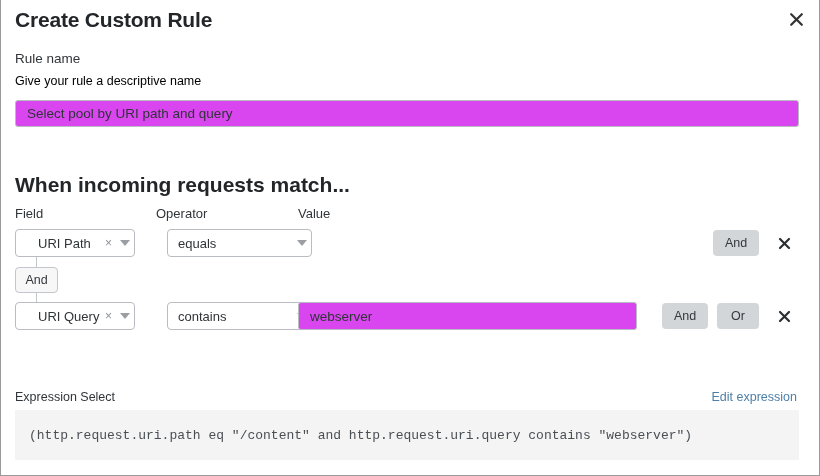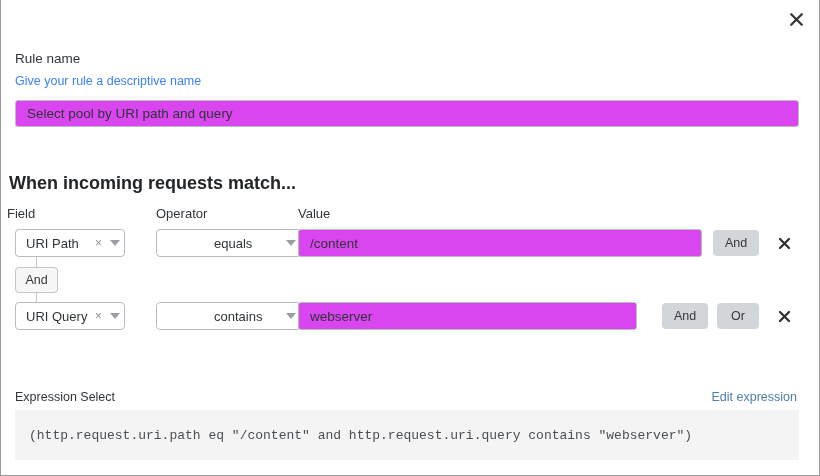--- a/index.html
+++ b/index.html
@@ -59,21 +59,21 @@
     position: absolute;
     font-size: 13.5px;
     color: #30353a;
   }
   #rule-name-label { left: 14px; top: 51px; }
   .field-hint {
     position: absolute;
     left: 14px;
     top: 74px;
     font-size: 12.5px;
-    color: #3b82f6;
+    color: #000000;
   }
   .text-input {
     box-sizing: border-box;
     border: 1px solid #b9bcc0;
     border-radius: 3px;
     background: #d946ef;
     font-family: "Liberation Sans", sans-serif;
     font-size: 13.5px;
     color: #2f3437;
     padding: 0 11px;
@@ -83,34 +83,34 @@
     position: absolute;
     left: 14px;
     top: 100px;
     width: 784px;
     height: 27px;
   }
 
   
   #match-heading {
     position: absolute;
-    left: 8px;
+    left: 14px;
     top: 173px;
-    font-size: 18px;
+    font-size: 21px;
     font-weight: bold;
     color: #222629;
   }
 
   .col-label {
     position: absolute;
     top: 206px;
     font-size: 13px;
     color: #30353a;
   }
-  #label-field    { left: 6px; }
+  #label-field    { left: 14px; }
   #label-operator { left: 155px; }
   #label-value    { left: 297px; }
 
   
   .cond-row {
     position: absolute;
     left: 0;
     right: 0;
     height: 30px;
   }
@@ -151,22 +151,22 @@
     align-items: center;
     justify-content: center;
   }
   .caret {
     width: 0; height: 0;
     border-left: 5px solid transparent;
     border-right: 5px solid transparent;
     border-top: 6px solid #9b9fa4;
   }
 
-  .field-select    { left: 14px;  width: 110px; }
-  .operator-select { left: 155px; width: 145px; padding-left: 47px; }
+  .field-select    { left: 14px;  width: 120px; padding-left: 12px; }
+  .operator-select { left: 166px; width: 145px; }
 
   .value-input {
     position: absolute;
     height: 28px;
     left: 297px;
   }
   #value-input-1 { width: 404px; }
   #value-input-2 { width: 339px; }
 
   .pill-button {
@@ -270,20 +270,21 @@
     color: #4a4f54;
     padding-left: 14px;
     white-space: pre;
   }
 </style>
 </head>
 <body>
 
 <div class="dialog">
 
+  <h1 class="dialog-title">Create Custom Rule</h1>
 
   <button class="close-button">
     <svg width="15" height="15" viewBox="0 0 15 15" aria-hidden="true">
       <path d="M2.2 2.2 L12.8 12.8 M12.8 2.2 L2.2 12.8" stroke="#333" stroke-width="2.2" stroke-linecap="round"></path>
     </svg>
   </button>
 
   <div class="field-label" id="rule-name-label">Rule name</div>
   <div class="field-hint">Give your rule a descriptive name</div>
   <input class="text-input" id="rule-name-input" type="text" value="Select pool by URI path and query" style="">
@@ -304,21 +305,20 @@
         </span>
     </div>
 
     <div class="select-box operator-select">
       <span class="sel-text">equals</span>
       <span class="sel-arrow">
           <span class="caret"></span>
         </span>
     </div>
 
-    <input class="text-input value-input" id="value-input-1" type="text" value="/content" style="">
 
     <button class="pill-button" id="row1-and-button">And</button>
 
     <button class="remove-button" id="row1-remove-button">
       <svg width="13" height="13" viewBox="0 0 13 13" aria-hidden="true">
         <path d="M2 2 L11 11 M11 2 L2 11" stroke="#2b2f33" stroke-width="2.2" stroke-linecap="round"></path>
       </svg>
     </button>
   </div>
 

